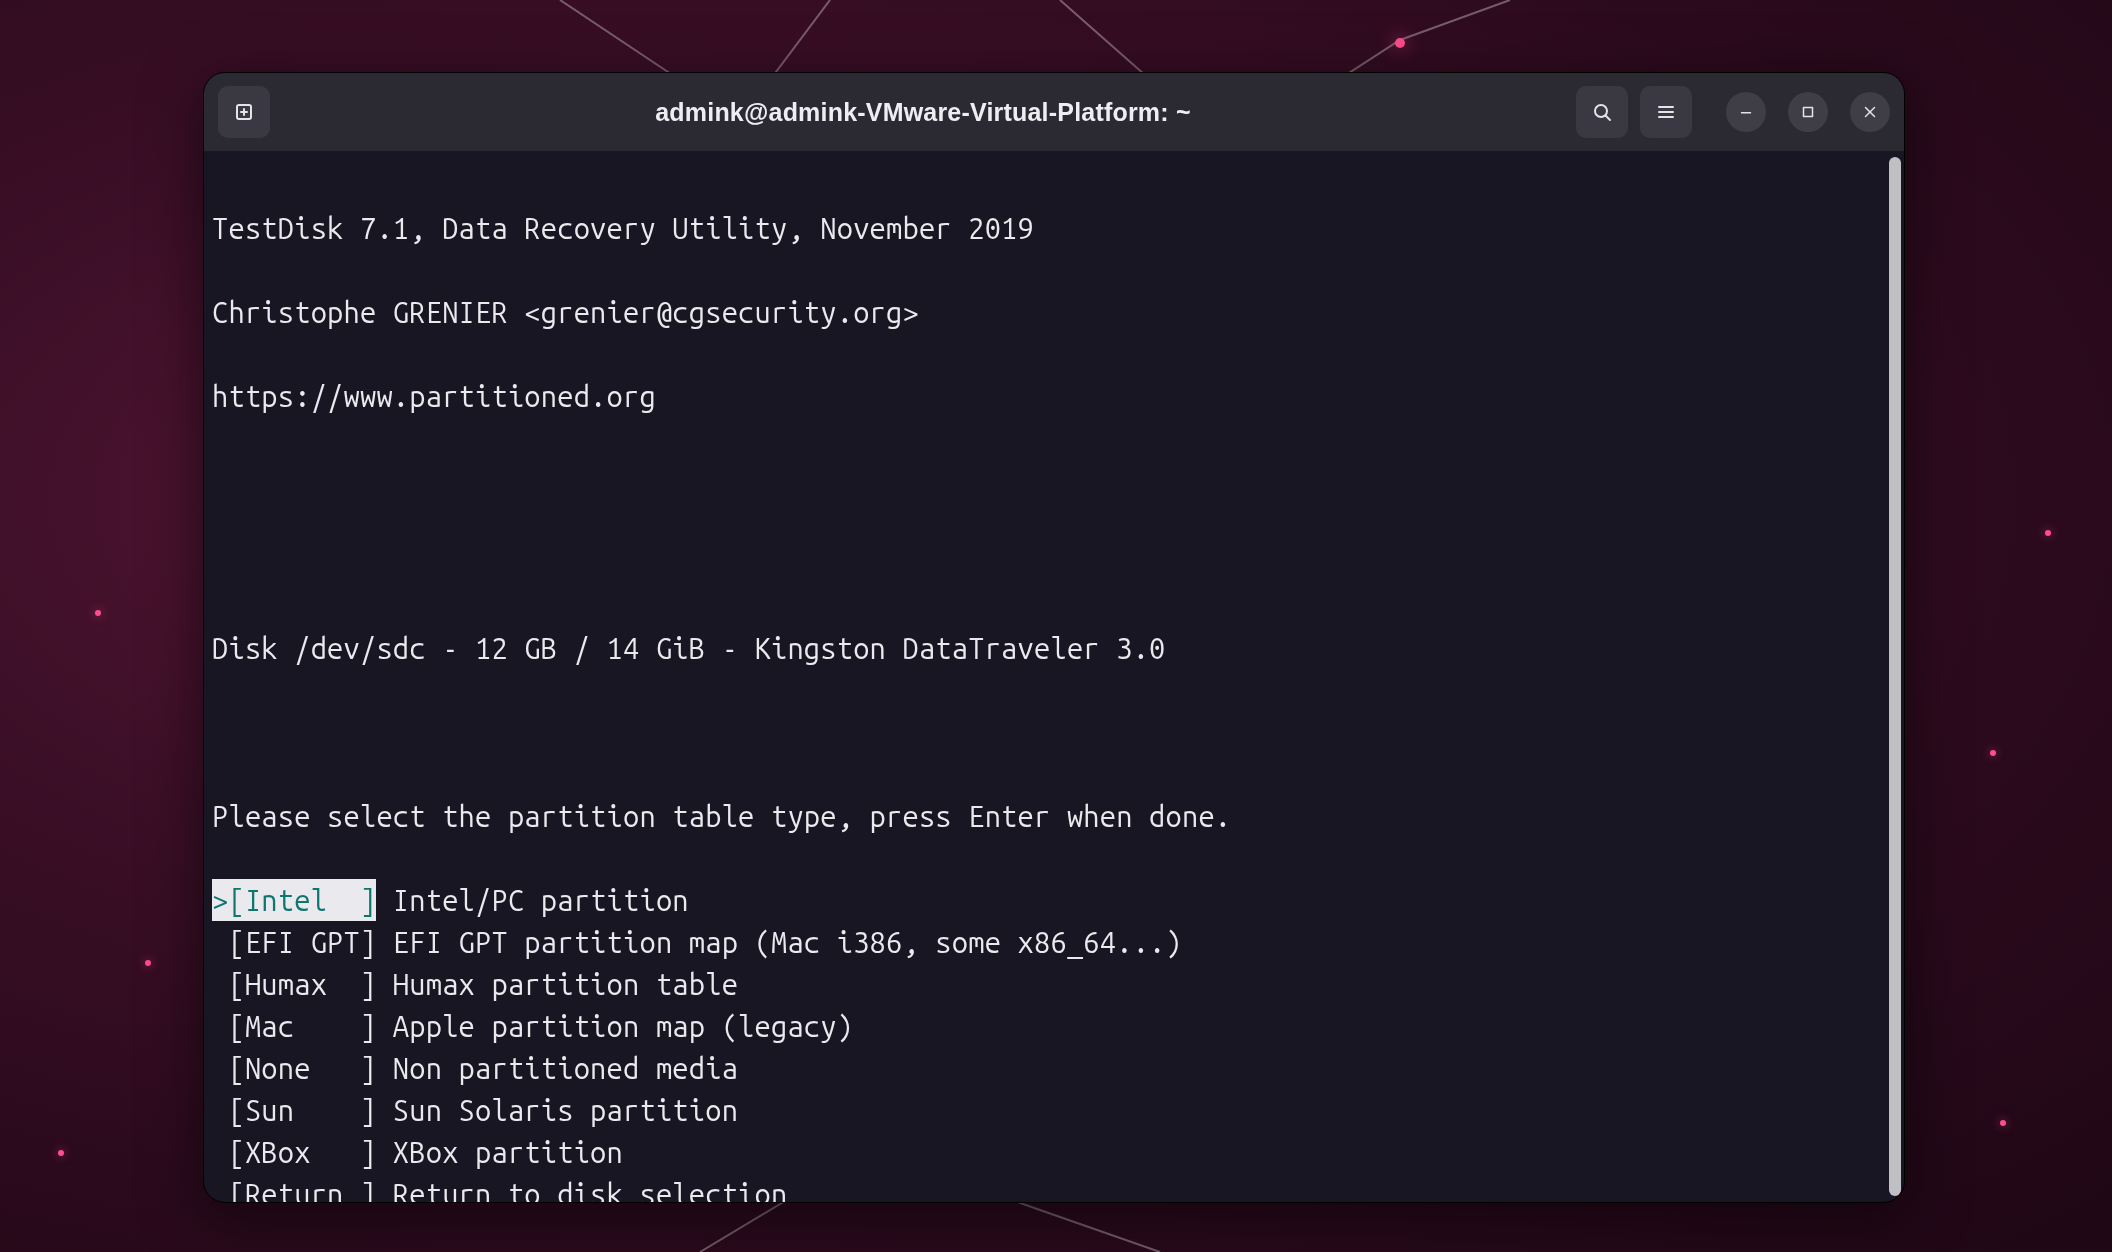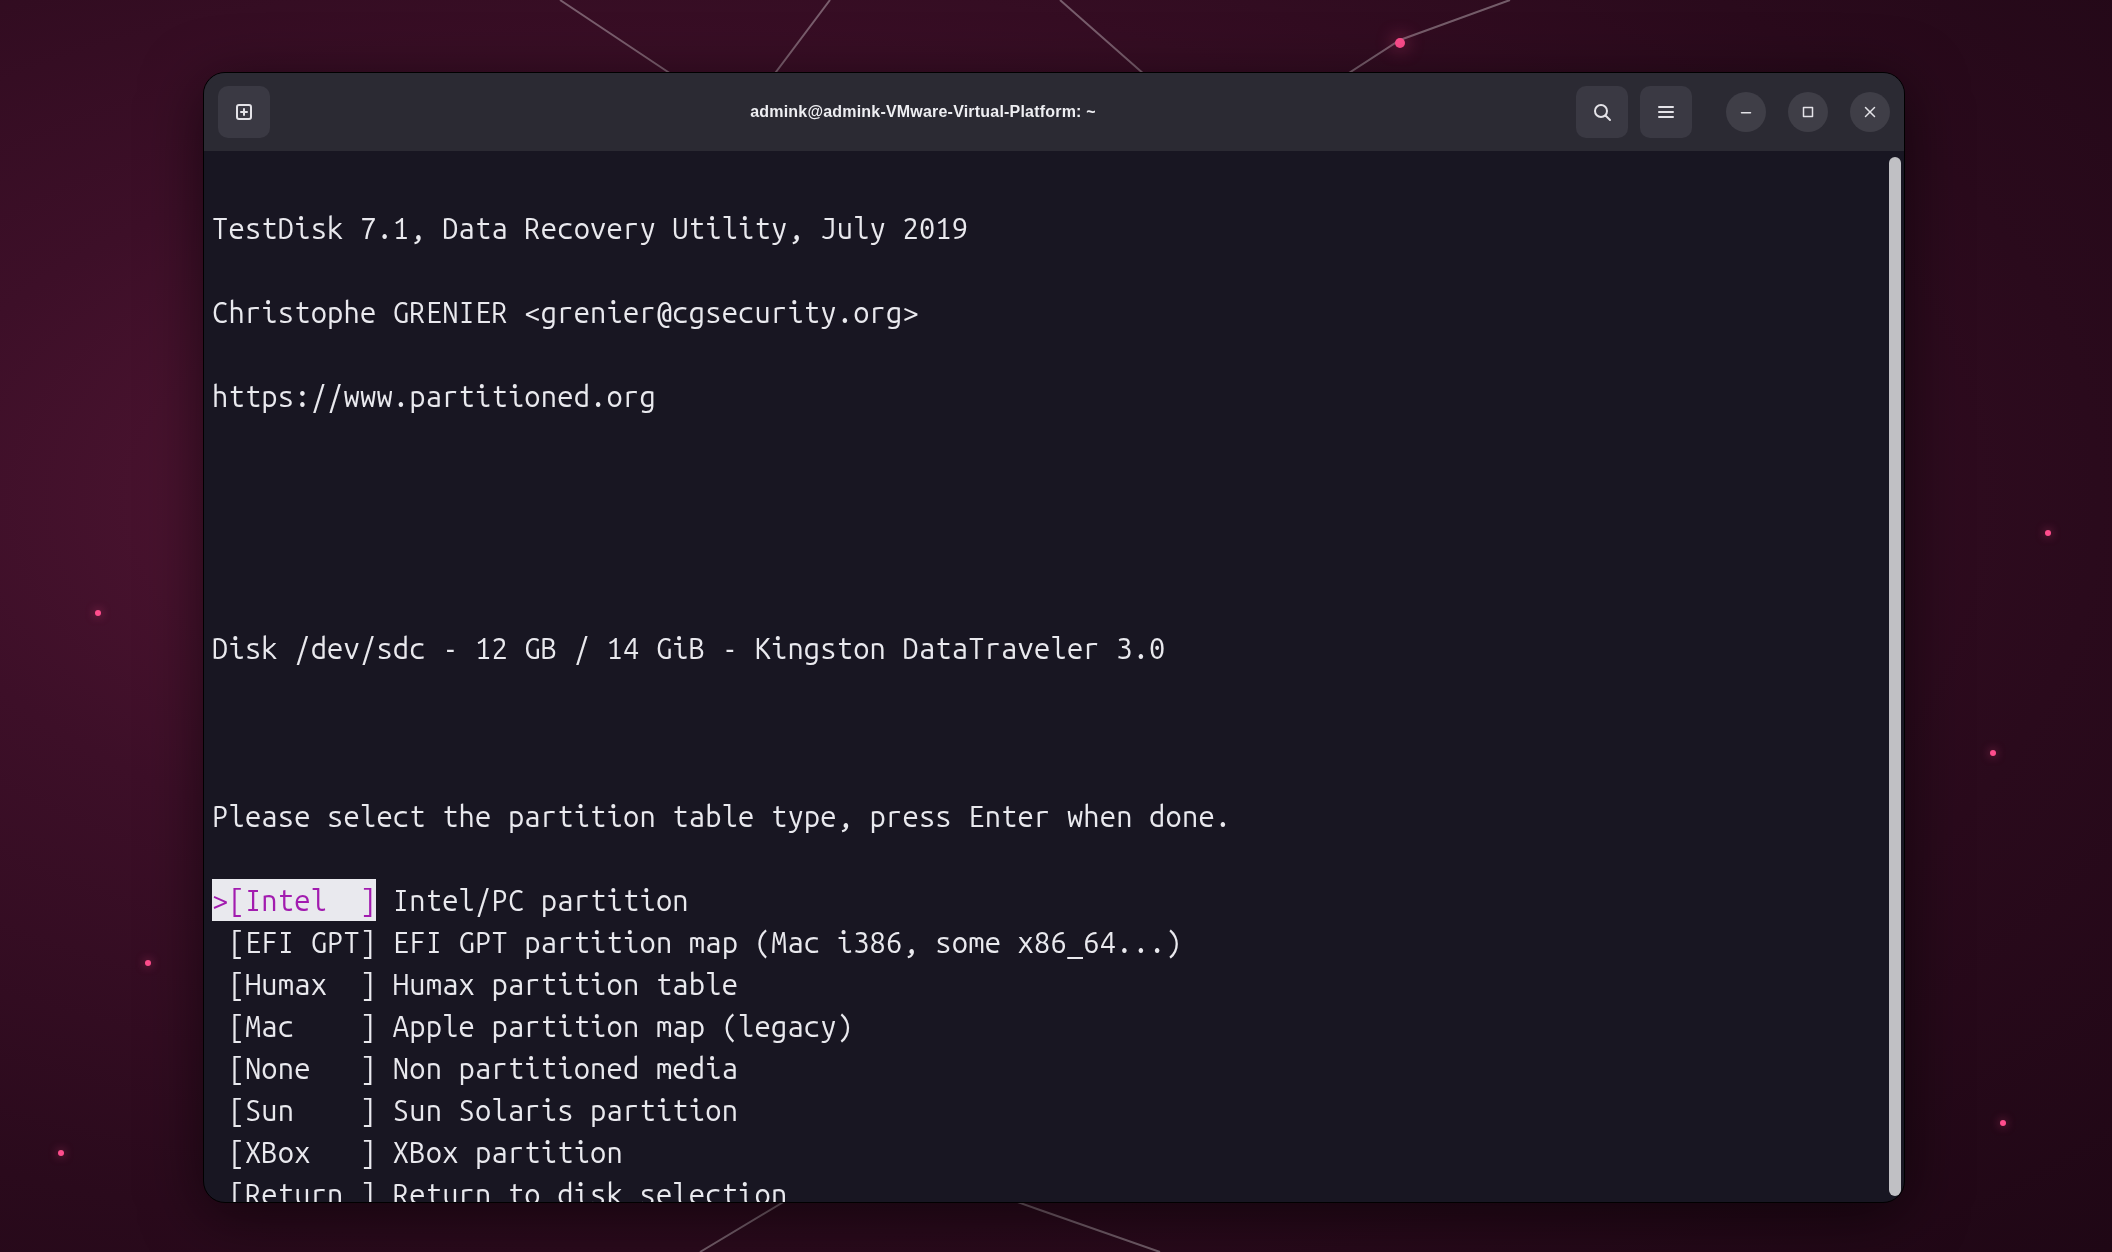--- a/index.html
+++ b/index.html
@@ -45,21 +45,21 @@
       border-radius: 10px;
       background: #3a3943;
       display: flex;
       align-items: center;
       justify-content: center;
       color: #e4e3e8;
       cursor: pointer;
     }
     .tb-btn.circ { border-radius: 50%; width: 40px; height: 40px; background: #3f3e47; }
     .tb-btn svg { stroke: #e4e3e8; fill: none; stroke-width: 2; stroke-linecap: round; stroke-linejoin: round; }
-    .tb-title { flex: 1; text-align: center; color: #eeeef2; font-size: 16px; font-weight: 600; letter-spacing: 0.2px; }
+    .tb-title { flex: 1; text-align: center; color: #eeeef2; font-size: 25px; font-weight: 600; letter-spacing: 0.2px; }
     .tb-right { display: flex; align-items: center; gap: 12px; }
     .win-ctrls { display: flex; align-items: center; gap: 22px; margin-left: 22px; }
 
     .term-body {
       flex: 1;
       position: relative;
       overflow: hidden;
     }
     .scrollbar {
       position: absolute;
@@ -76,21 +76,21 @@
       font-size: 29px;
       line-height: 42px;
       color: #e9e9ee;
       white-space: pre;
       letter-spacing: 0.2px;
     }
     .term-content .row { padding-left: 8px; }
     .sel-line { display: flex; }
     .sel-line .inv {
       background: #e9e9ee;
-      color: #a21caf;
+      color: #0f766e;
       display: inline-block;
     }
   </style>
 </head>
 <body>
 
 <div class="bg-decoration">
   <svg viewBox="0 0 2112 1252">
     <g stroke="#ffffff55" stroke-width="2" fill="none">
       <path d="M560 0 L740 120 L830 0"></path>
@@ -151,21 +151,21 @@
               <line x1="18" y1="6" x2="6" y2="18"></line>
             </svg>
         </div>
       </div>
     </div>
   </div>
 
   <div class="term-body">
     <div class="scrollbar"></div>
     <div class="term-content">
-<div class="row">TestDisk 7.1, Data Recovery Utility, July 2019</div>
+<div class="row">TestDisk 7.1, Data Recovery Utility, November 2019</div>
 <div class="row">Christophe GRENIER &lt;grenier@cgsecurity.org&gt;</div>
 <div class="row">https://www.partitioned.org</div>
 <div class="row"> </div>
 <div class="row"> </div>
 <div class="row">Disk /dev/sdc - 12 GB / 14 GiB - Kingston DataTraveler 3.0</div>
 <div class="row"> </div>
 <div class="row">Please select the partition table type, press Enter when done.</div>
 <div id="menu-container"><div class="row sel-line"><span class="inv">&gt;[Intel  ]</span><span> Intel/PC partition</span></div><div class="row sel-line"> [EFI GPT] EFI GPT partition map (Mac i386, some x86_64...)</div><div class="row sel-line"> [Humax  ] Humax partition table</div><div class="row sel-line"> [Mac    ] Apple partition map (legacy)</div><div class="row sel-line"> [None   ] Non partitioned media</div><div class="row sel-line"> [Sun    ] Sun Solaris partition</div><div class="row sel-line"> [XBox   ] XBox partition</div><div class="row sel-line"> [Return ] Return to disk selection</div></div>
 
 

